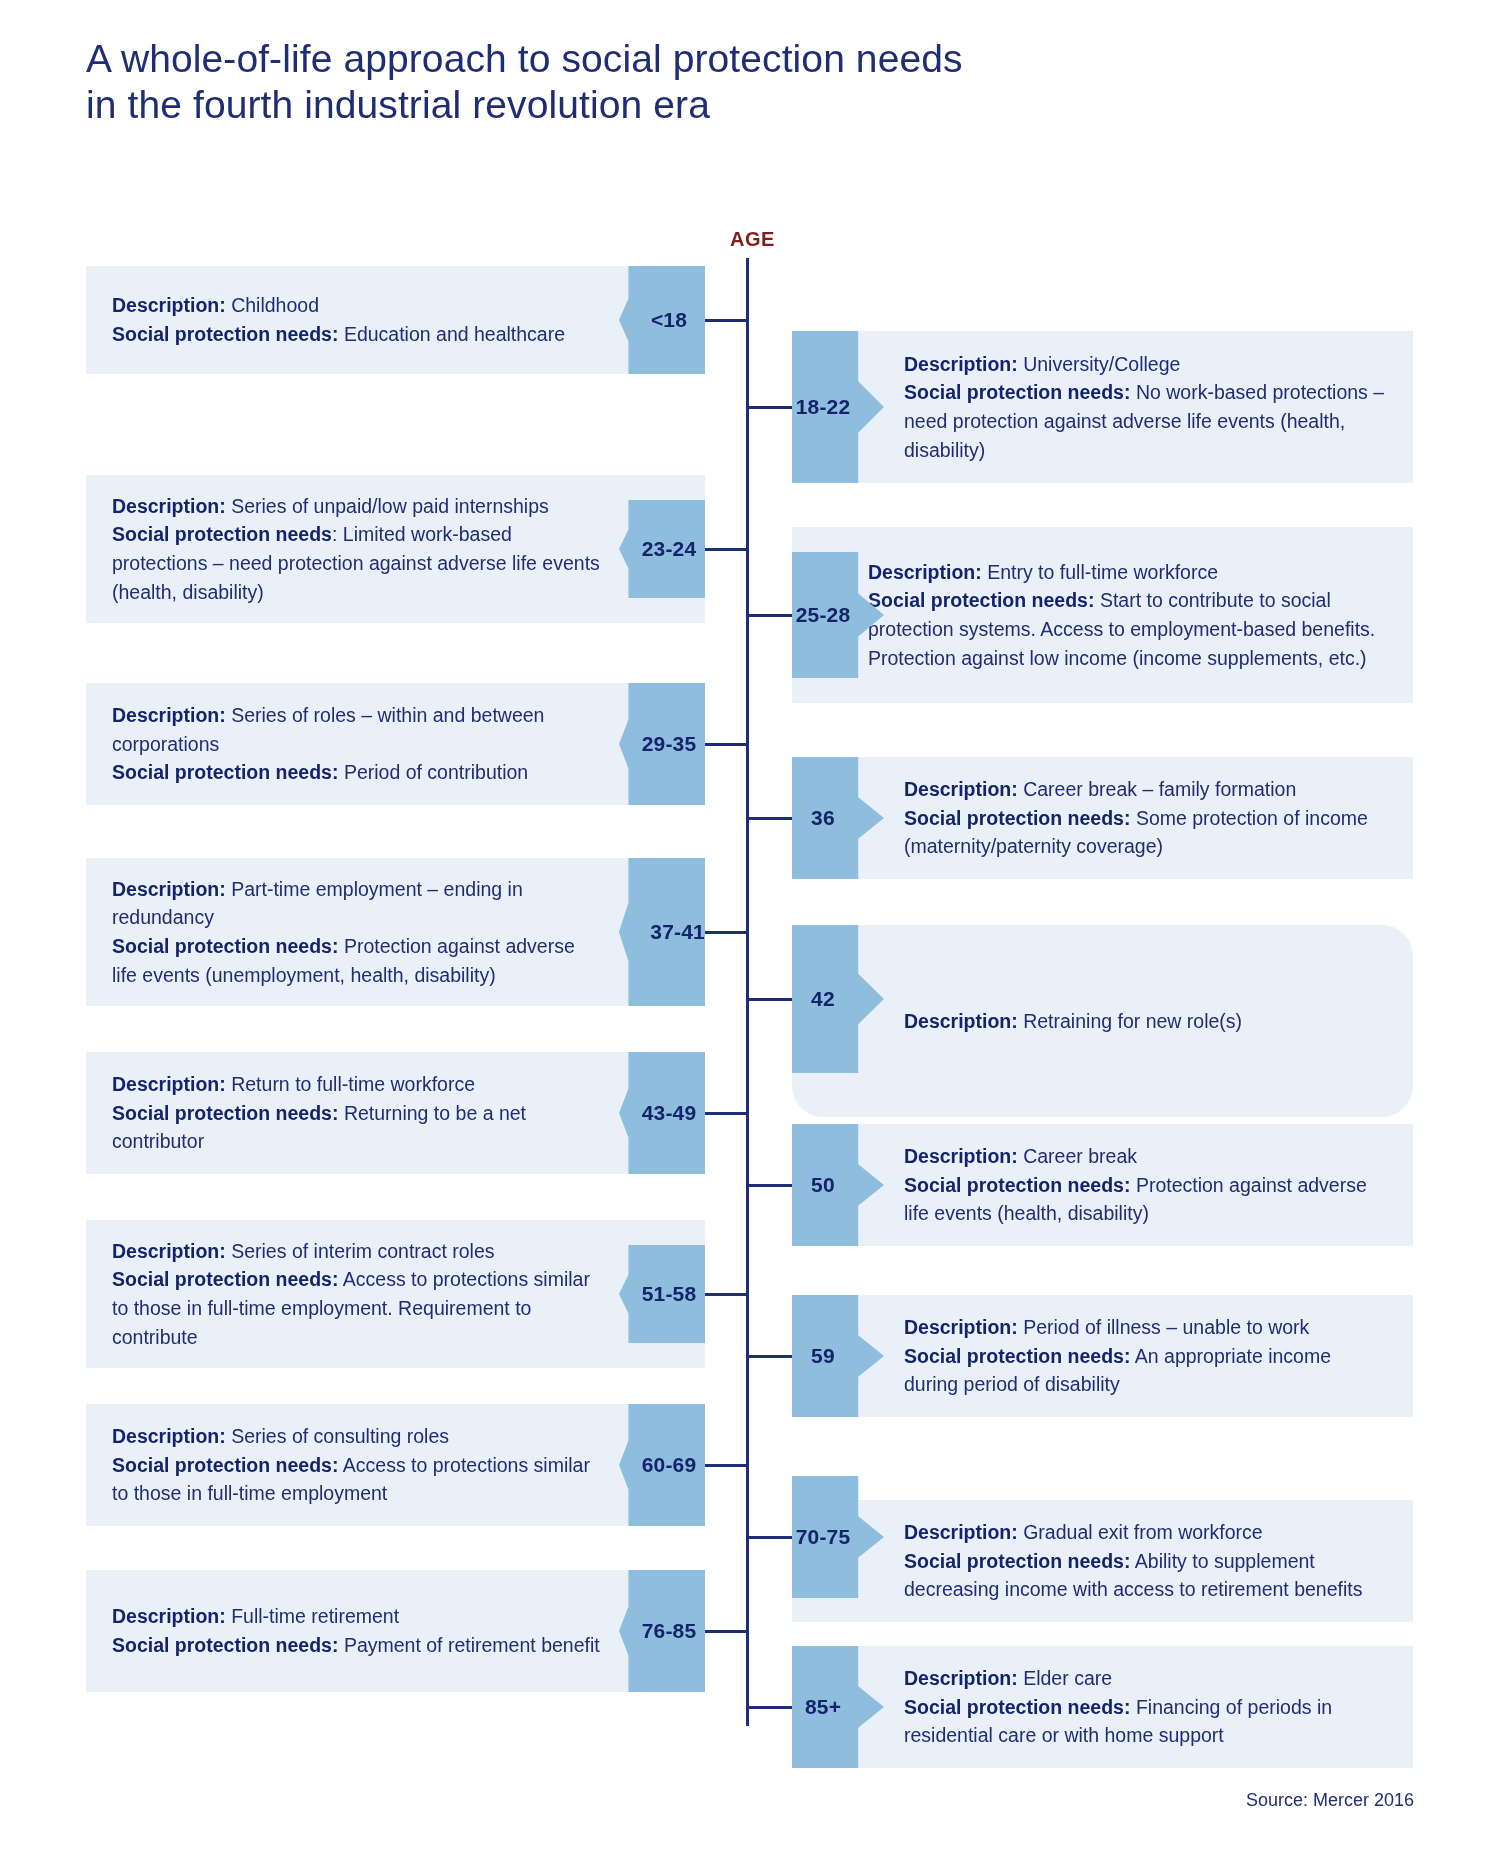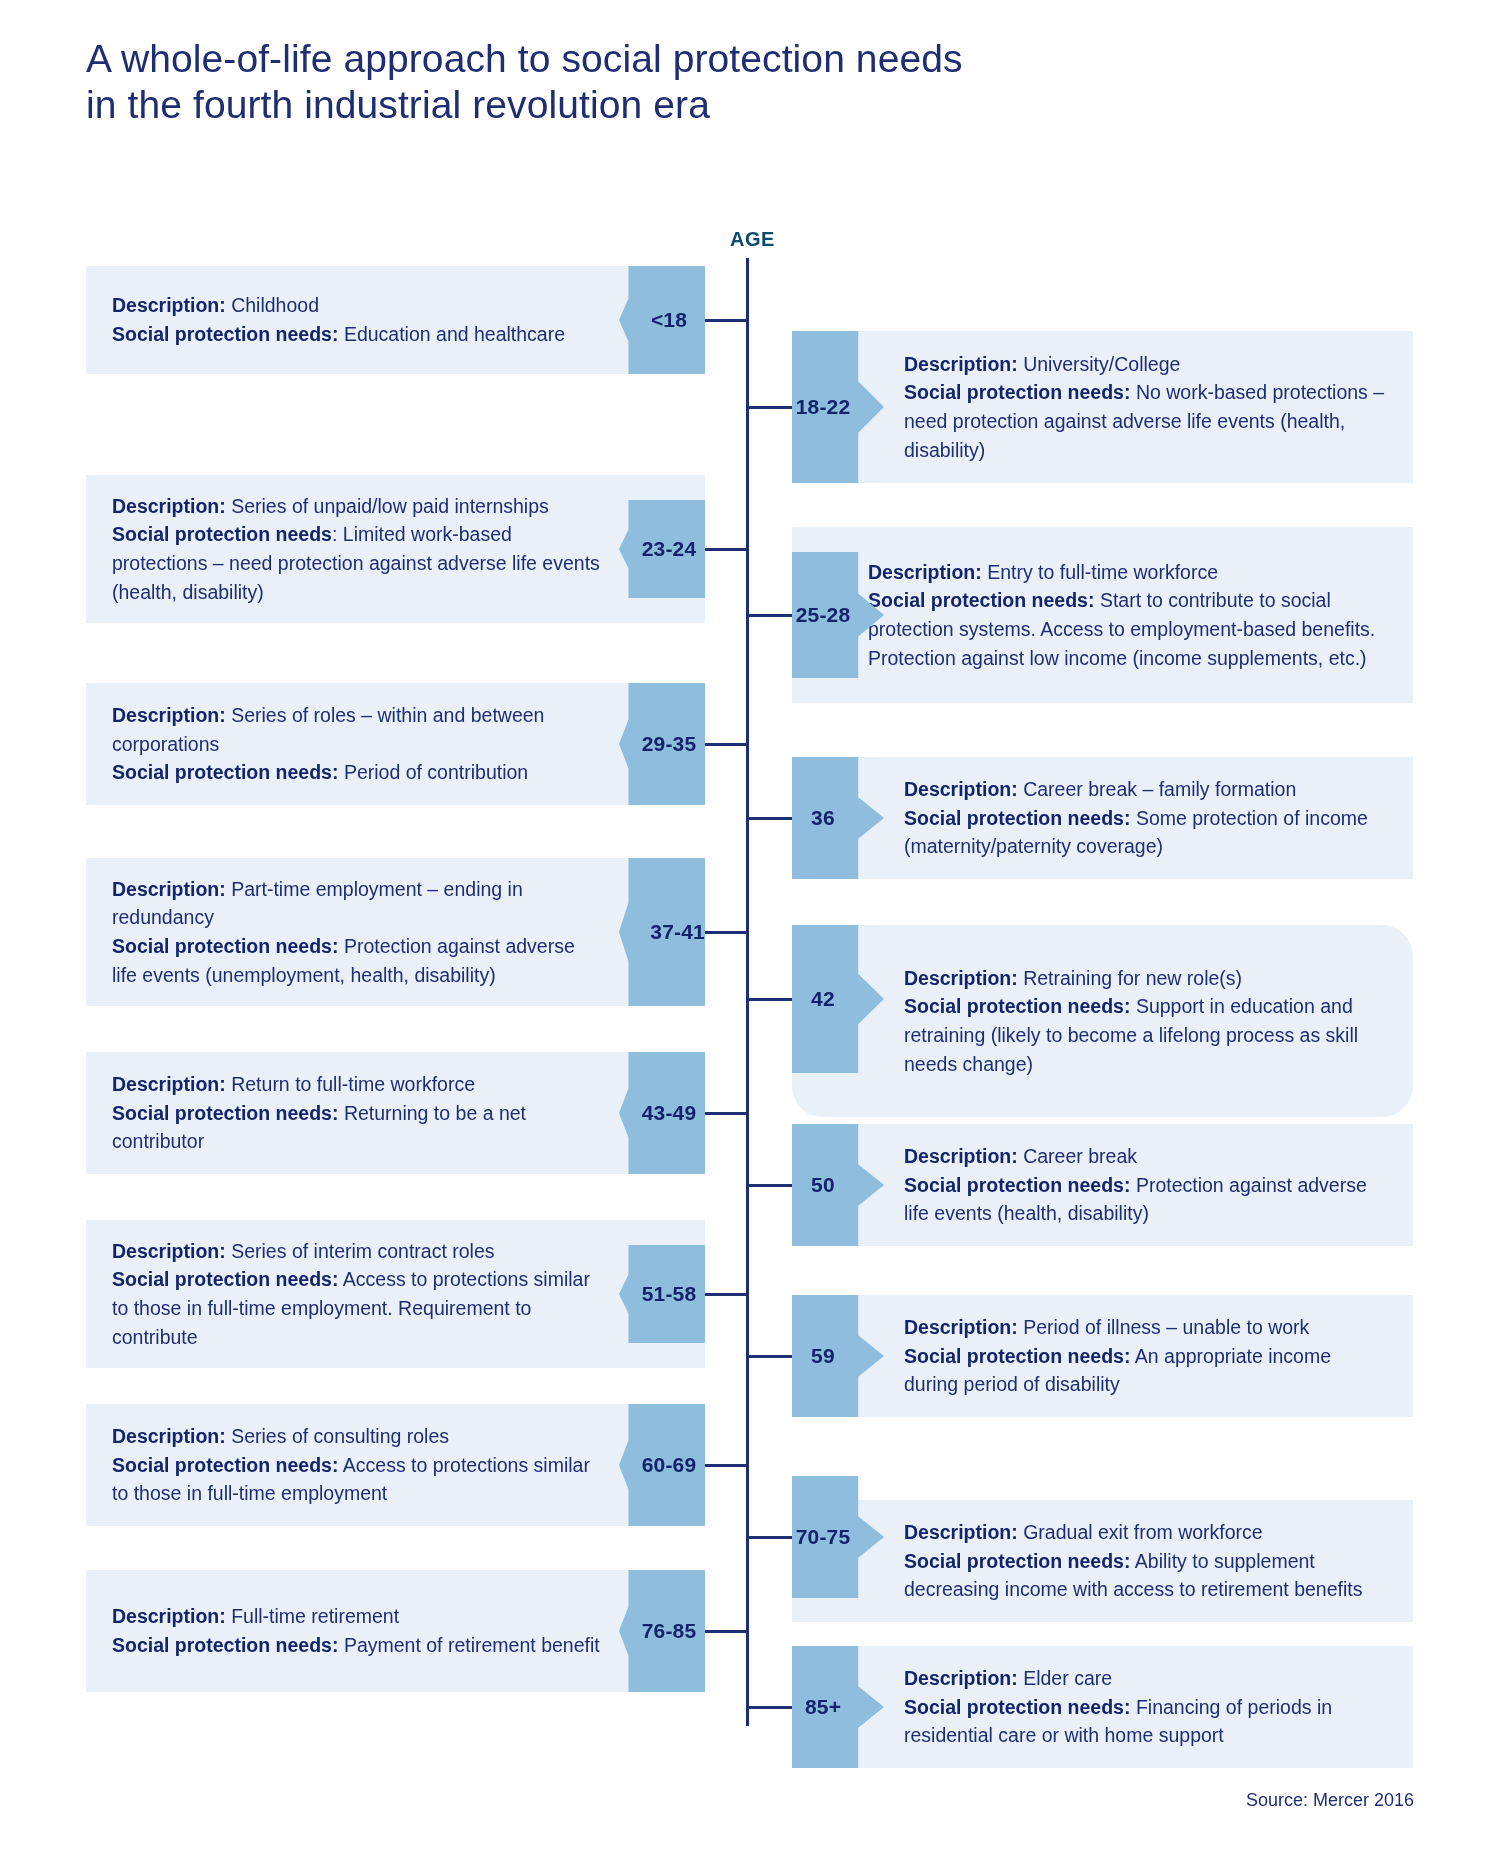--- a/index.html
+++ b/index.html
@@ -30,21 +30,21 @@
     white-space: nowrap;
   }
 
   
   #age-label {
     position: absolute;
     left: 730px;
     top: 228px;
     font-size: 20px;
     font-weight: bold;
-    color: #0c4a6e;
+    color: #7f1d1d;
     letter-spacing: 0.5px;
   }
   #age-spine {
     position: absolute;
     left: 746px;
     top: 258px;
     width: 3px;
     height: 1468px;
     background: #1f2d73;
   }
@@ -186,21 +186,20 @@
         <p><b>Social protection needs:</b> <span>Protection against adverse life events (unemployment, health, disability)</span></p>
       </div>
     </div>
     <div class="tab left-tab" style="top: 858px; height: 148px; left: 619px; width: 86px; justify-content: flex-end;">
       <span>37-41</span>
     </div>
     <div class="conn" style="top: 931px; left: 705px; width: 44px;"></div>
     <div class="panel" style="top: 925px; height: 192px; left: 792px; width: 621px; padding-left: 112px; display: flex; flex-direction: column; justify-content: center; border-radius: 31px;">
       <div>
         <p><b>Description:</b> <span>Retraining for new role(s)</span></p>
-        <p><b>Social protection needs:</b> <span>Support in education and retraining (likely to become a lifelong process as skill needs change)</span></p>
       </div>
     </div>
     <div class="tab right-tab" style="top: 925px; height: 148px; left: 792px; width: 92px;">
       <span>42</span>
     </div>
     <div class="conn" style="top: 998px; left: 746px; width: 46px;"></div>
     <div class="panel" style="top: 1052px; height: 122px; left: 86px; width: 619px; padding-right: 102px; display: flex; flex-direction: column; justify-content: center;">
       <div>
         <p><b>Description:</b> <span>Return to full-time workforce</span></p>
         <p><b>Social protection needs:</b> <span>Returning to be a net contributor</span></p>

